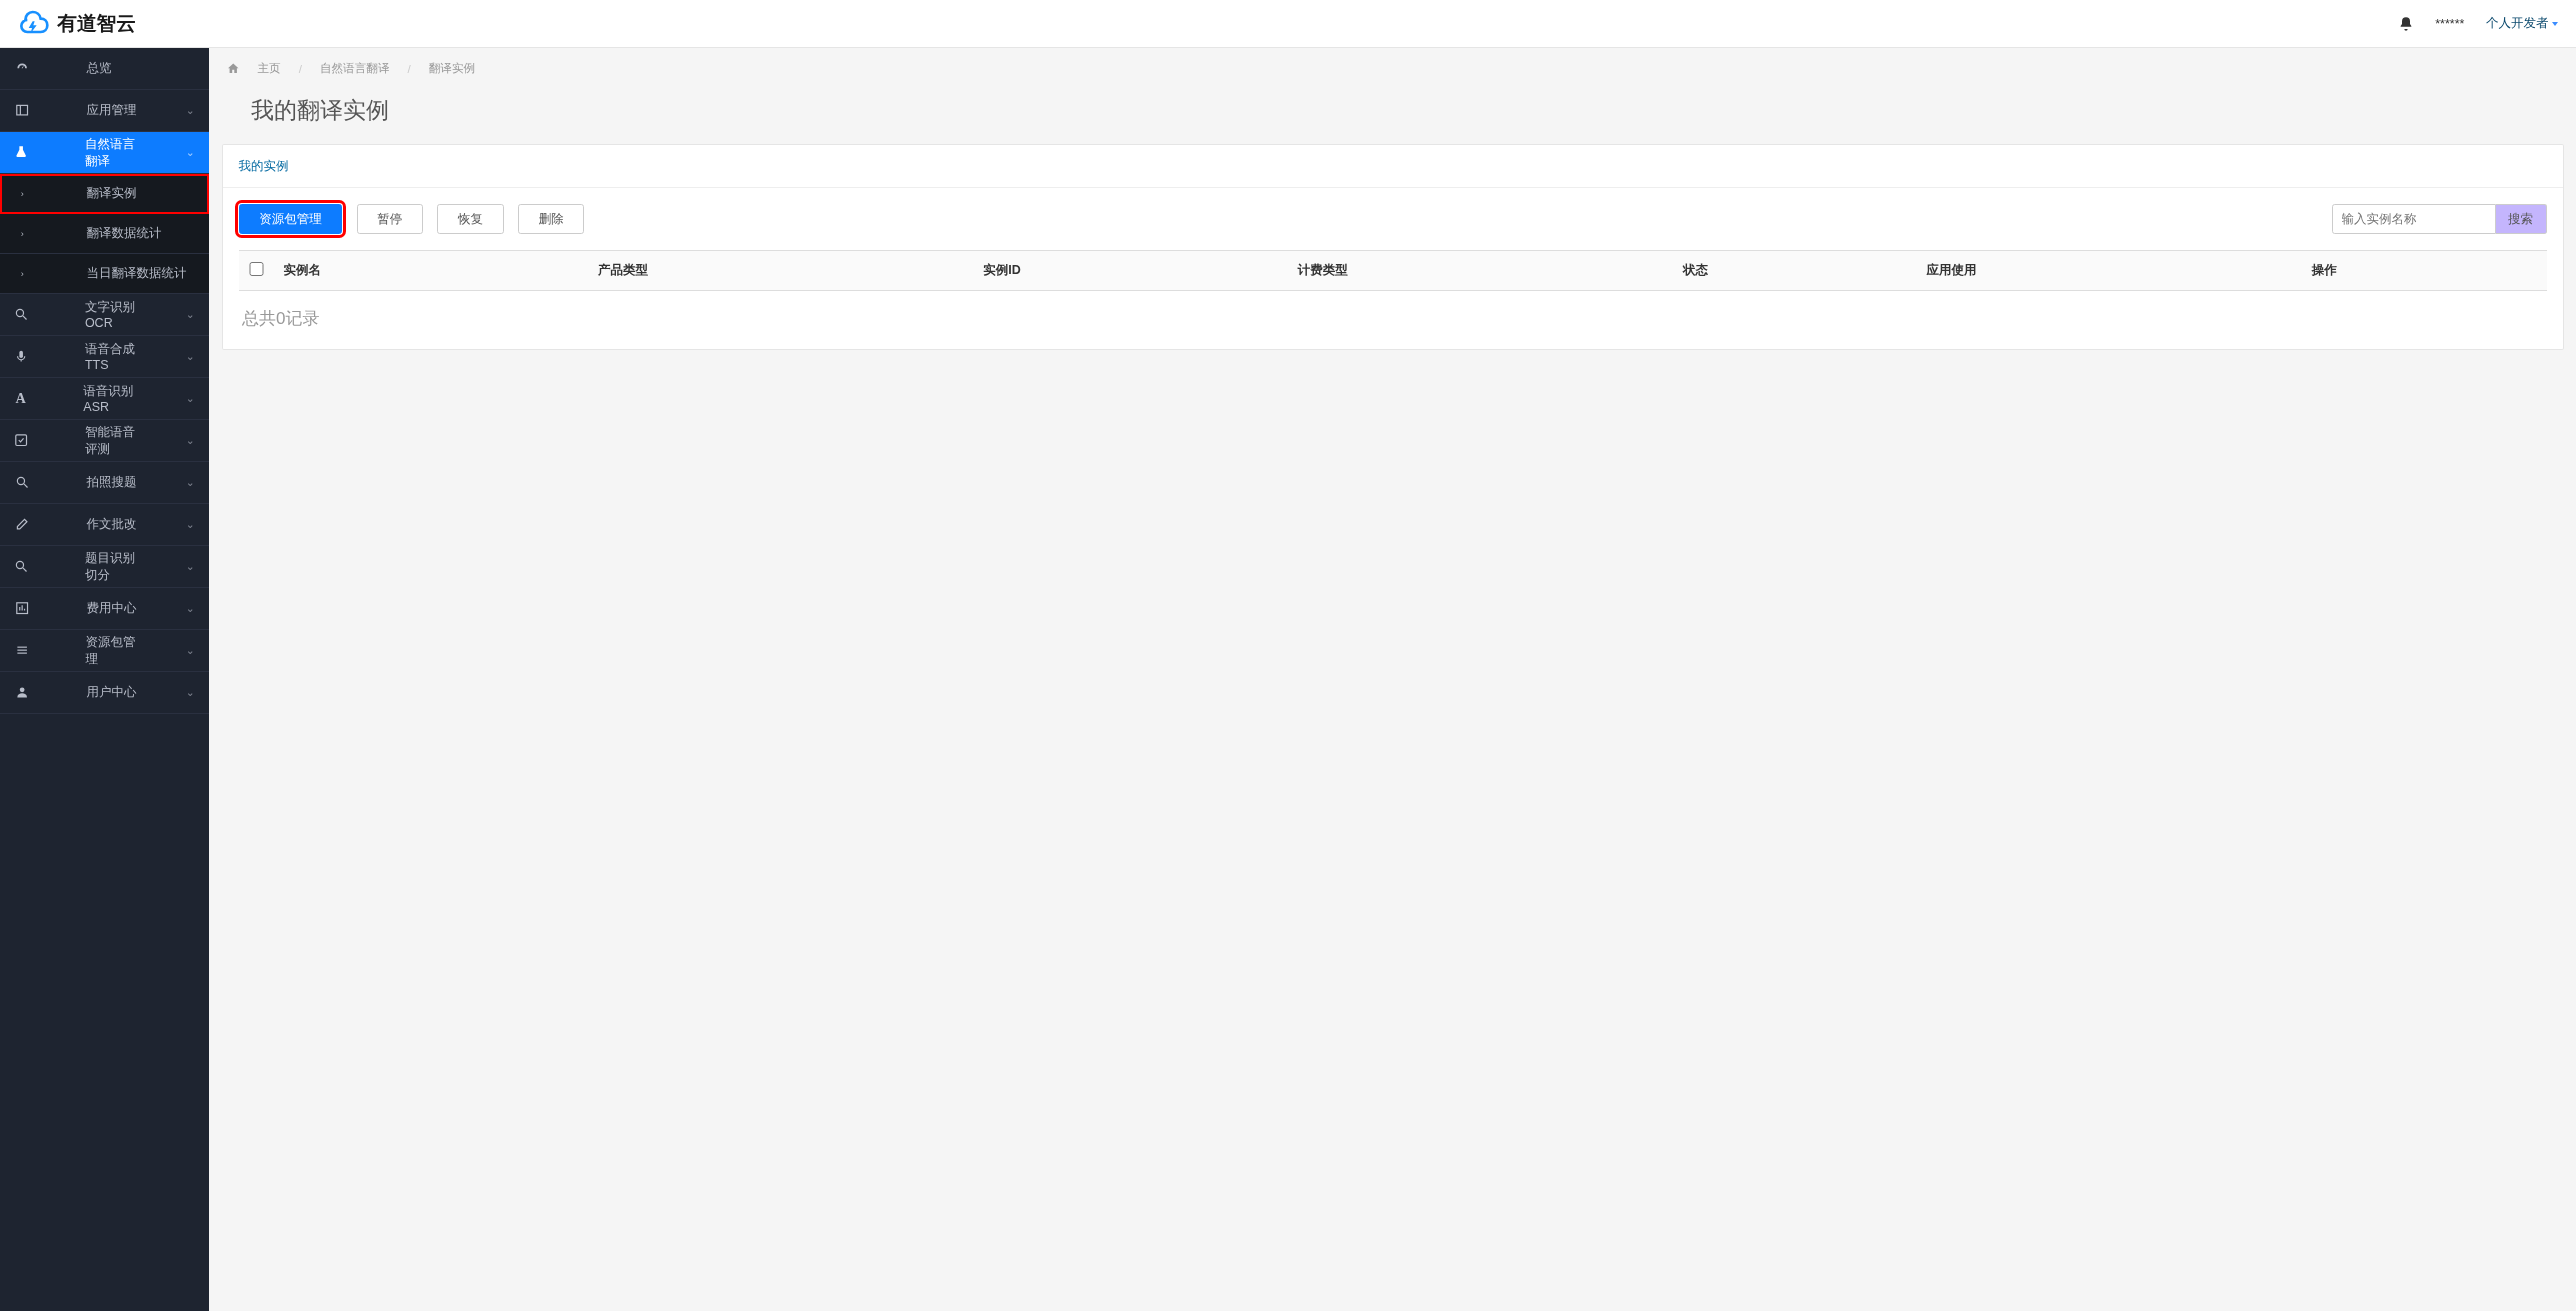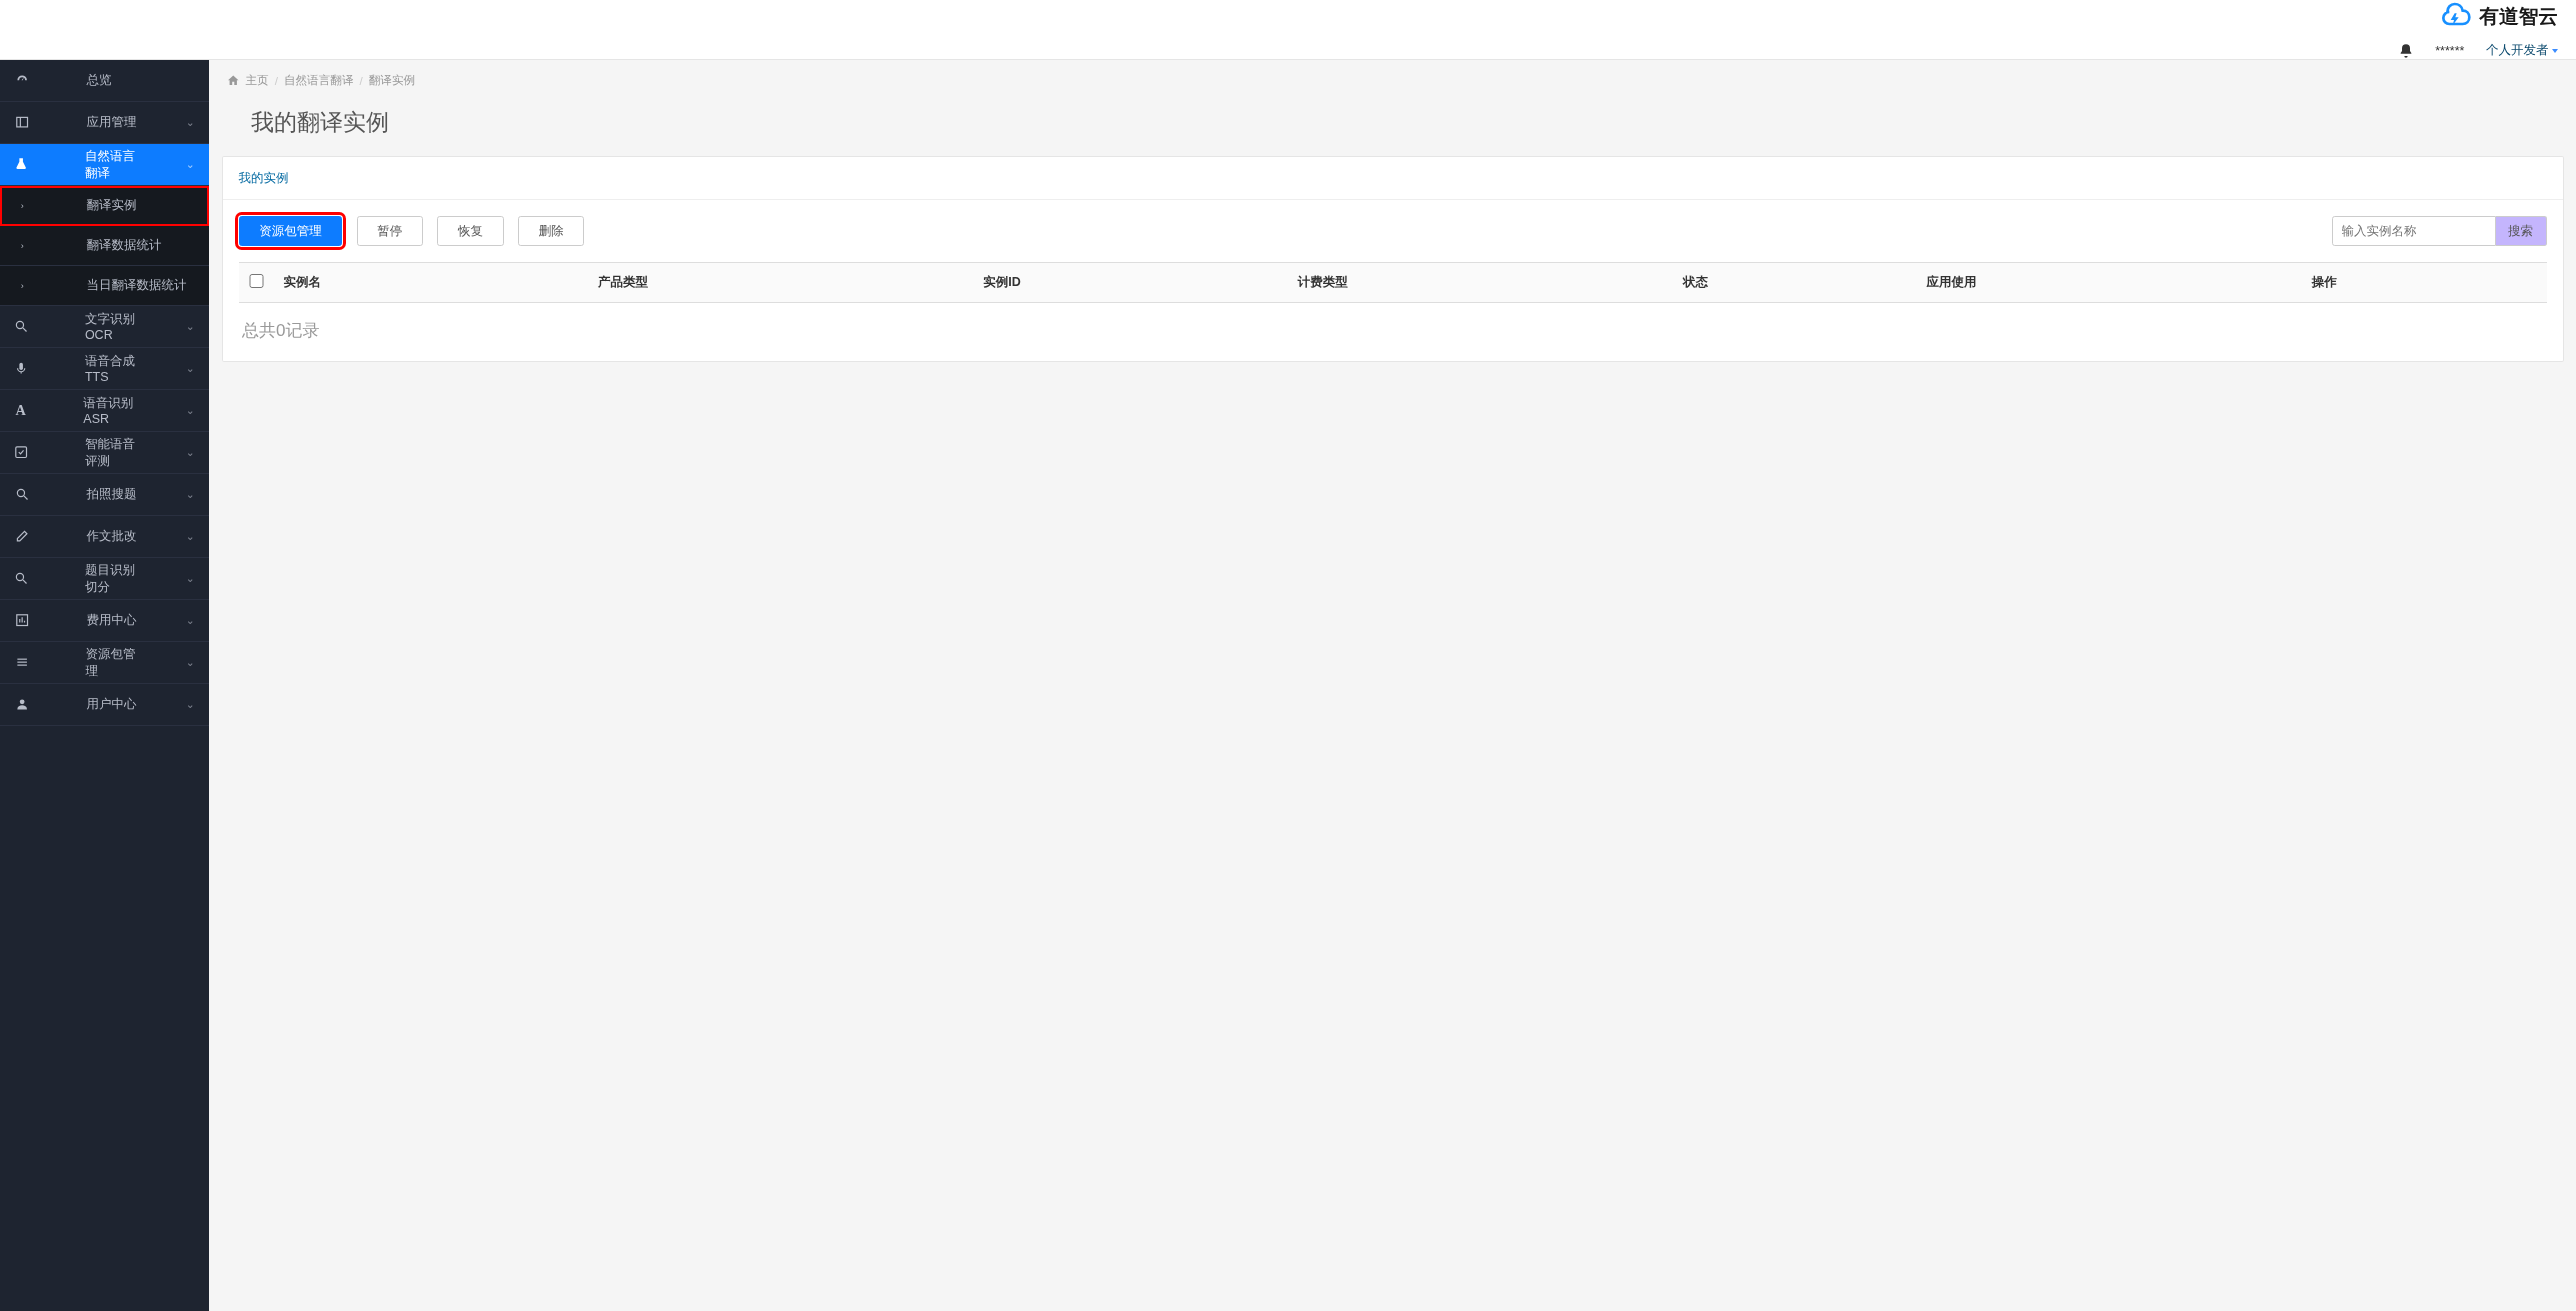--- a/index.html
+++ b/index.html
@@ -1,19 +1,19 @@
 <!DOCTYPE html>
 <html style="font-size:14.3px"><head>
 <meta charset="utf-8">
 <style>
 * { margin: 0; padding: 0; box-sizing: border-box; }
 body { font-family: -apple-system, "Helvetica Neue", Arial, sans-serif; font-size: 12.5px; color: #333; background: #f5f5f5; }
 
 
-.header { height: 60px; background: #fff; border-bottom: 0.9px solid #e5e5e5; display: flex; align-items: flex-end; padding: 0 18px; justify-content: space-between; flex-direction: column; }
+.header { height: 48px; background: #fff; border-bottom: 0.9px solid #e5e5e5; display: flex; align-items: center; padding: 0 18px; justify-content: space-between; }
 .brand { display: flex; align-items: center; gap: 7.2px; }
 .brand-icon { width: 32px; height: 32px; }
 .brand-text { font-size: 19.7px; font-weight: 600; color: #1a1a1a; }
 .header-right { display: flex; align-items: center; gap: 21.5px; }
 .bell-icon { width: 16px; height: 16px; fill: #333; cursor: pointer; }
 .user-name { color: #333; font-size: 12.5px; }
 .user-dropdown { color: #0c4a6e; font-size: 12.5px; cursor: pointer; display: flex; align-items: center; gap: 3.6px; }
 .caret-down { width: 0; height: 0; border-left: 3.6px solid transparent; border-right: 3.6px solid transparent; border-top: 4.5px solid #3b8cff; }
 
 
@@ -25,21 +25,21 @@
 .sidebar-item.active { background: #0d7cff; color: #fff; }
 .sidebar-item .nav-icon { width: 16px; display: flex; justify-content: center; margin-right: 14.3px; font-size: 14.3px; }
 .sidebar-item .chevron { margin-left: auto; font-size: 10.7px; opacity: 0.6; }
 .sidebar-sub { background: #15191f; }
 .sidebar-sub .sidebar-item { padding-left: 14.3px; height: 40px; }
 .sidebar-sub .sidebar-item .nav-icon { font-size: 9px; }
 .sidebar-sub .sidebar-item.highlighted { outline: 2.7px solid #ff0000; outline-offset: -2.7px; }
 
 
 .main { flex: 1; overflow: auto; background: #f5f5f5; }
-.breadcrumb { padding: 12.5px 18px; color: #999; font-size: 11.6px; display: flex; align-items: center; gap: 6px; }
+.breadcrumb { padding: 12.5px 18px; color: #999; font-size: 11.6px; display: flex; align-items: center; gap: 18px; }
 .breadcrumb .home-icon { width: 12.5px; height: 12.5px; fill: #999; }
 .breadcrumb a { color: #999; text-decoration: none; }
 .breadcrumb .sep { color: #ccc; }
 .page-title { padding: 7.2px 18px 18px; font-size: 23px; color: #555; font-weight: 500; margin-left: 24px; }
 
 .card { background: #fff; margin: 0 12.5px 12.5px; border: 0.9px solid #e5e5e5; border-radius: 1.8px; }
 .card-header { padding: 12.5px 16px; border-bottom: 0.9px solid #eee; font-size: 12.5px; color: #0369a1; font-family: Liberation Serif, serif; }
 .card-body { padding: 16px; }
 
 .toolbar { display: flex; align-items: center; gap: 14.3px; margin-bottom: 16px; }

